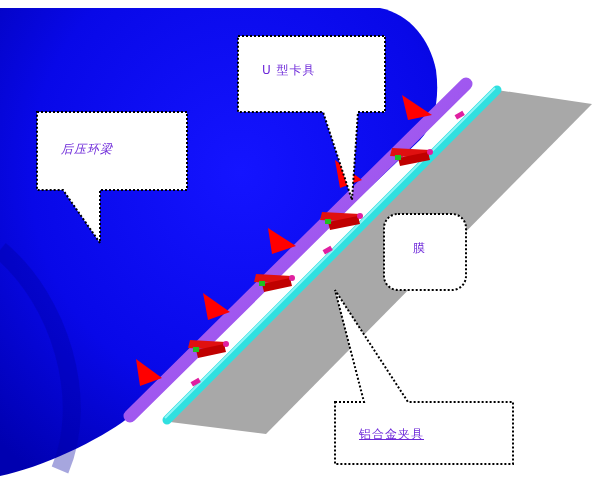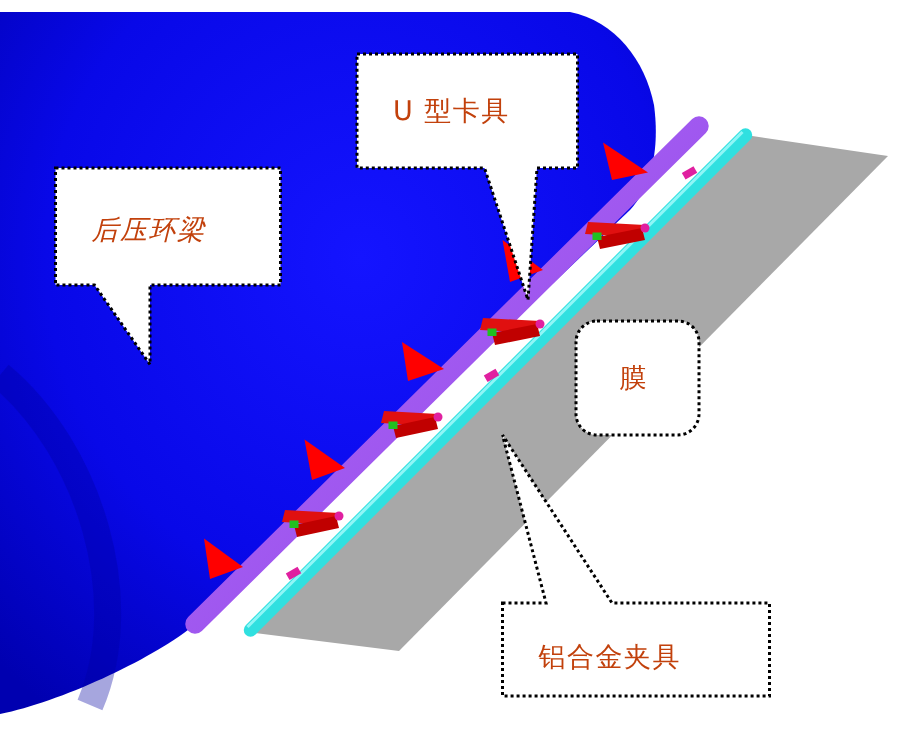--- a/index.html
+++ b/index.html
@@ -1,22 +1,22 @@
 <!DOCTYPE html>
 <html><head>
 <meta charset="utf-8">
 <style>
   html, body { margin: 0; padding: 0; background: #ffffff; }
   body { width: 616px; height: 492px; overflow: hidden; position: relative; font-family: "DejaVu Serif", "Liberation Serif", serif; }
   #scene { position: absolute; left: 0; top: 0; width: 616px; height: 492px; }
   .label {
     position: absolute;
     font-family: "DejaVu Sans", "Liberation Sans", sans-serif;
-    font-size: 18px;
-    color: #c2410c;
+    font-size: 12px;
+    color: #6d28d9;
     white-space: nowrap;
     letter-spacing: 1px;
   }
 </style>
 </head>
 <body>
 
 <svg id="scene" viewBox="0 0 616 492" xmlns="http://www.w3.org/2000/svg">
   <defs>
     <radialGradient id="blueGrad" cx="0.55" cy="0.35" r="0.8">
@@ -88,13 +88,13 @@
   <path d="M238,36 L385,36 L385,112 L358,112 L352,200 L323,112 L238,112 Z" fill="#ffffff" stroke="#000" stroke-width="2" stroke-dasharray="2,2"></path>
 
   <rect x="384" y="214" width="82" height="76" rx="14" ry="14" fill="#ffffff" stroke="#000" stroke-width="2" stroke-dasharray="2,2"></rect>
 
   <path d="M335,402 L364,402 L335,290 L408,402 L513,402 L513,464 L335,464 Z" fill="#ffffff" stroke="#000" stroke-width="2" stroke-dasharray="2,2"></path>
 </svg>
 
 <div class="label" style="left:61px; top:141px;font-style:italic;">后压环梁</div>
 <div class="label" style="left:262px; top:62px;">U 型卡具</div>
 <div class="label" style="left:413px; top:240px;">膜</div>
-<div class="label" style="left:359px; top:426px;">铝合金夹具</div>
+<div class="label" style="left:359px; top:426px;text-decoration:underline;">铝合金夹具</div>
 
 </body></html>

